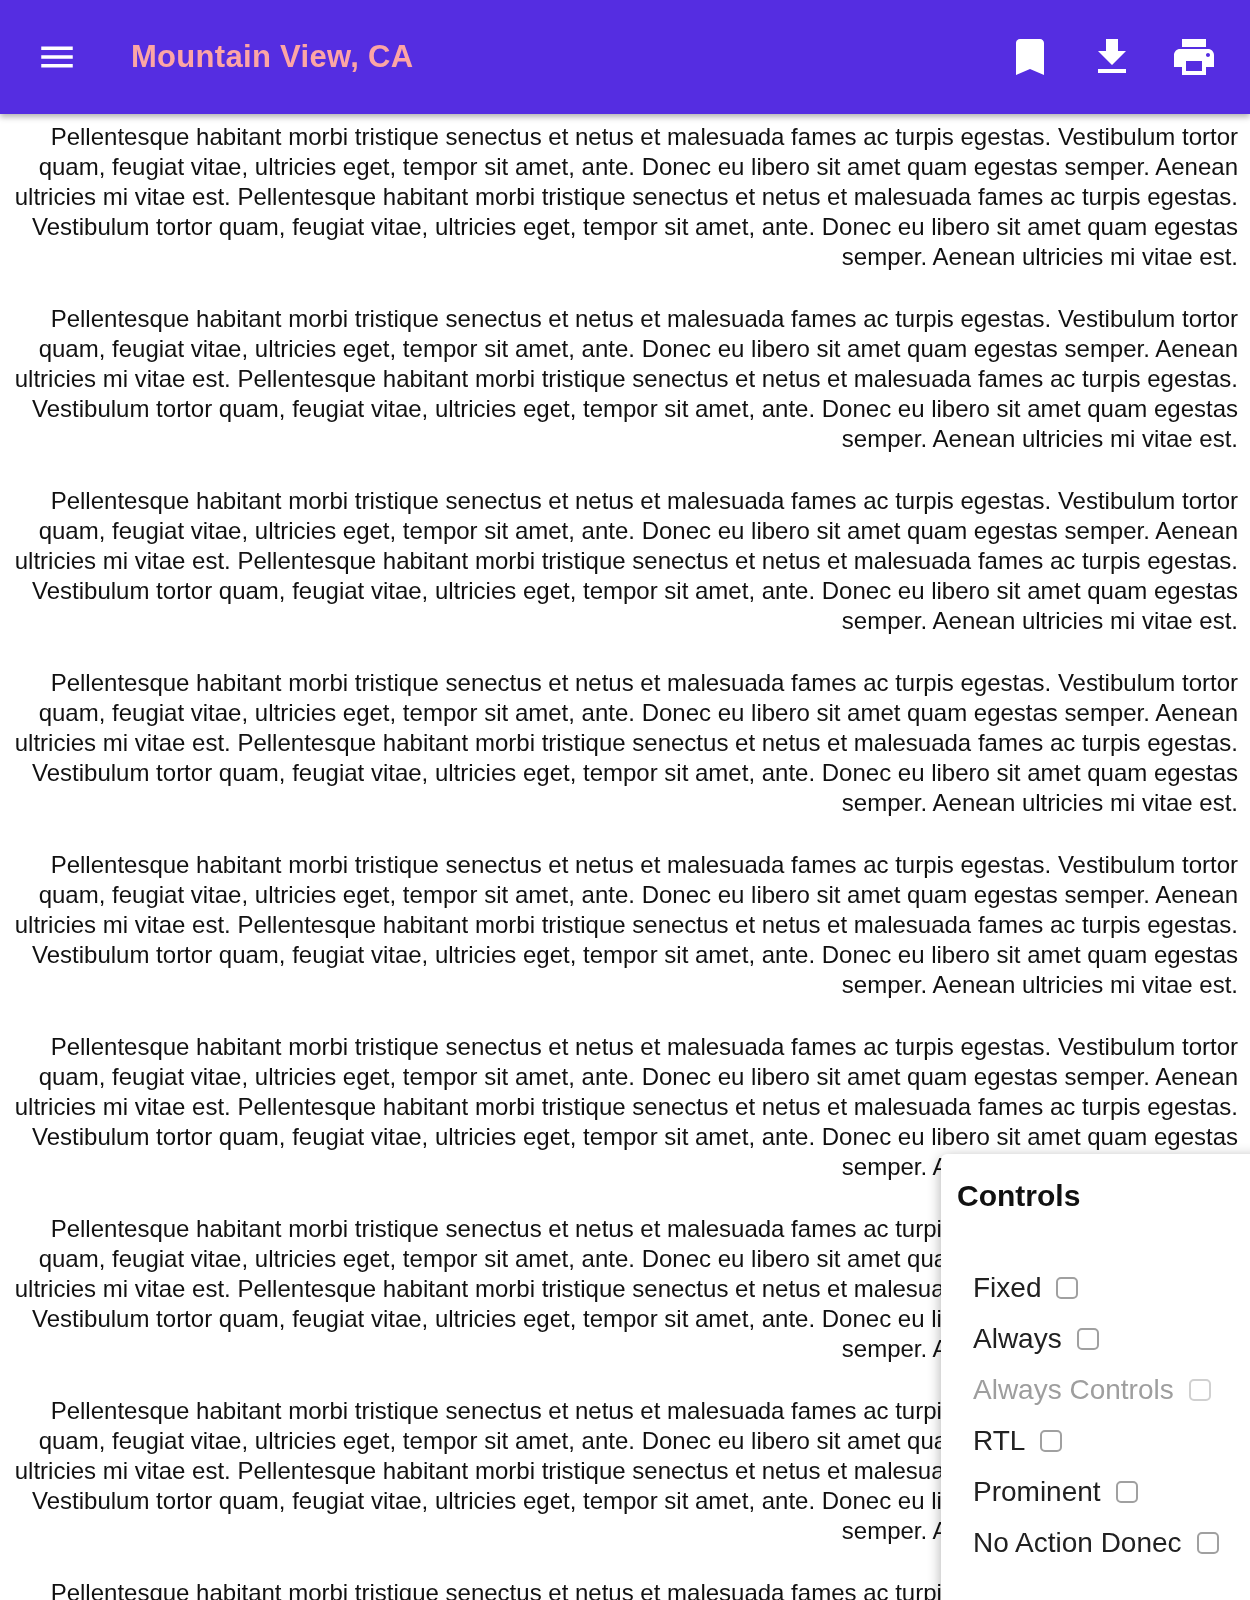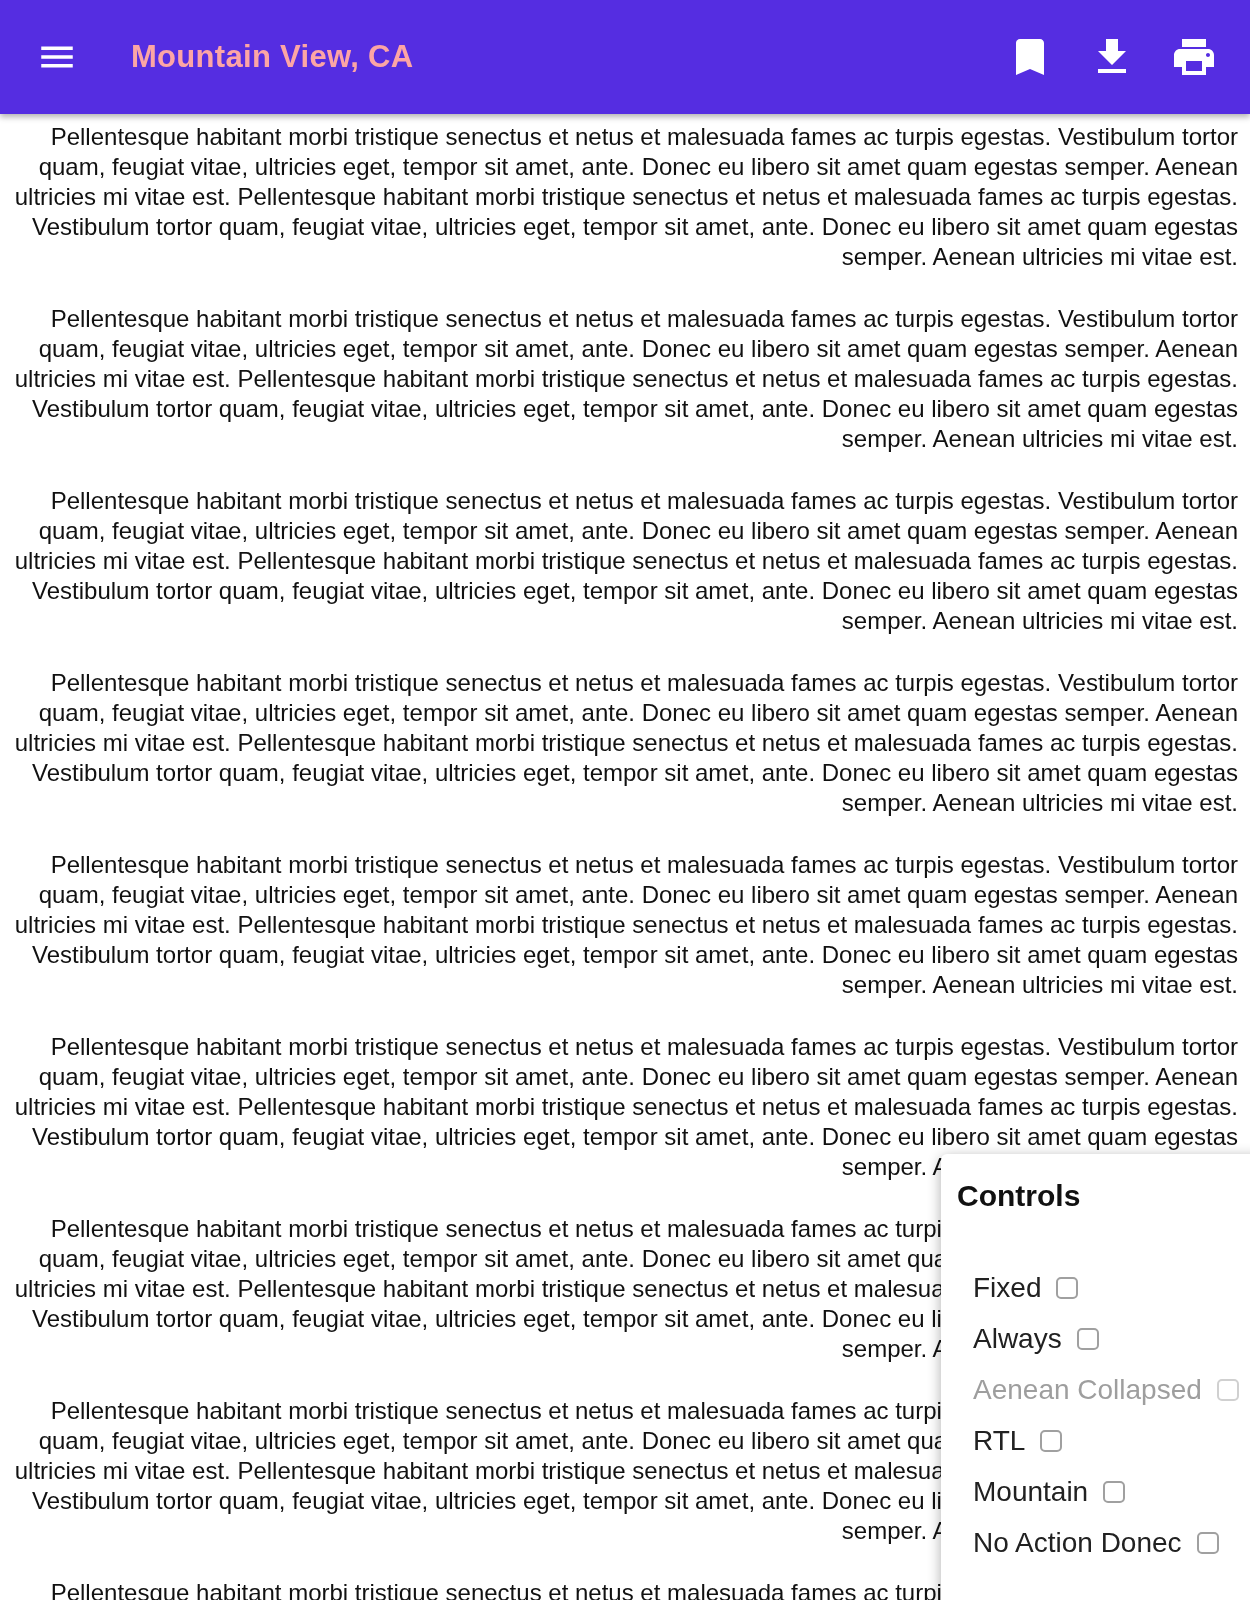--- a/index.html
+++ b/index.html
@@ -148,29 +148,29 @@
     <div>
         <div class="ctl-row">
           <span>Fixed</span>
           <span class="checkbox"></span>
         </div>
         <div class="ctl-row">
           <span>Always</span>
           <span class="checkbox"></span>
         </div>
         <div class="ctl-row disabled">
-          <span>Aenean Collapsed</span>
+          <span>Always Controls</span>
           <span class="checkbox"></span>
         </div>
         <div class="ctl-row">
           <span>RTL</span>
           <span class="checkbox"></span>
         </div>
         <div class="ctl-row">
-          <span>Mountain</span>
+          <span>Prominent</span>
           <span class="checkbox"></span>
         </div>
         <div class="ctl-row">
           <span>No Action Donec</span>
           <span class="checkbox"></span>
         </div>
       </div>
   </aside>
 
 </div>

